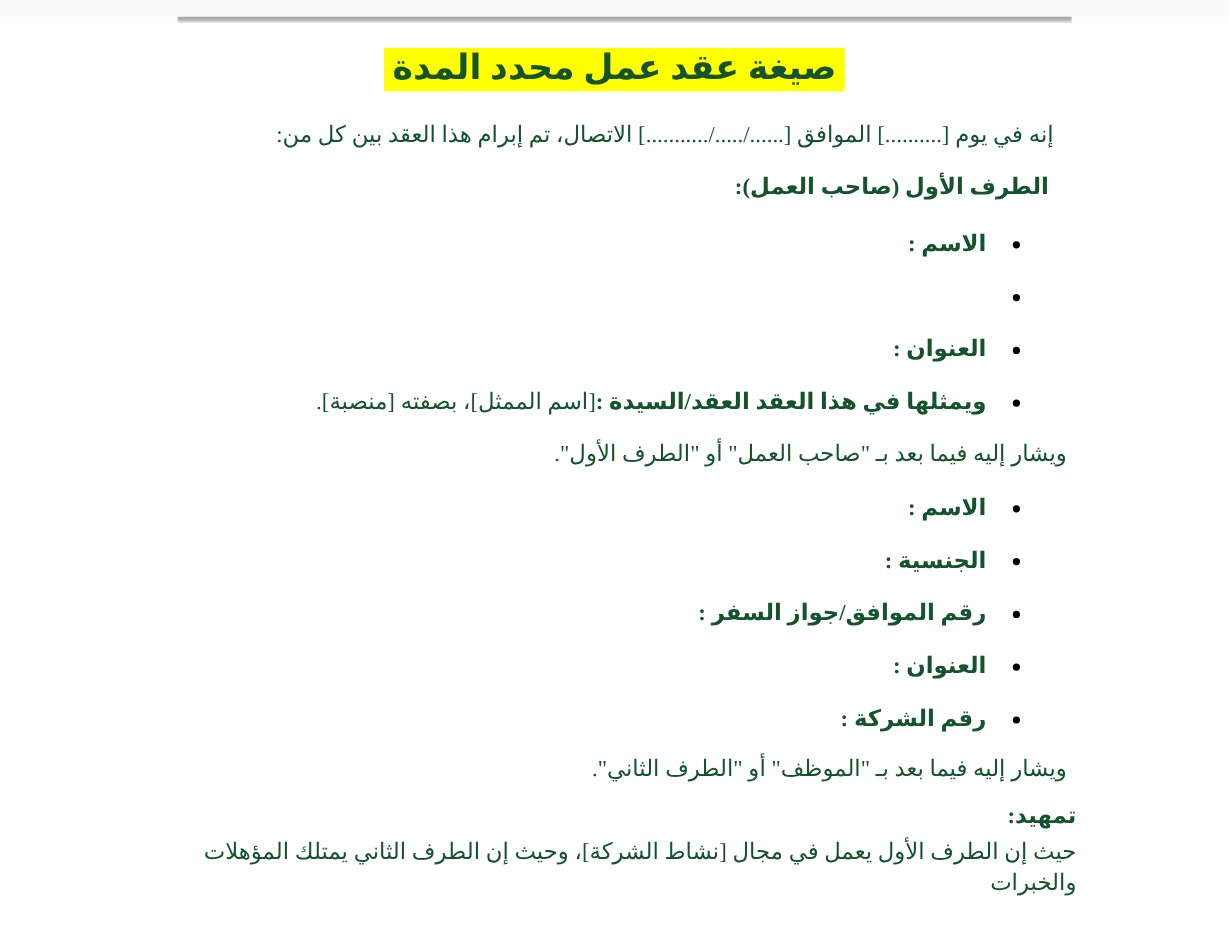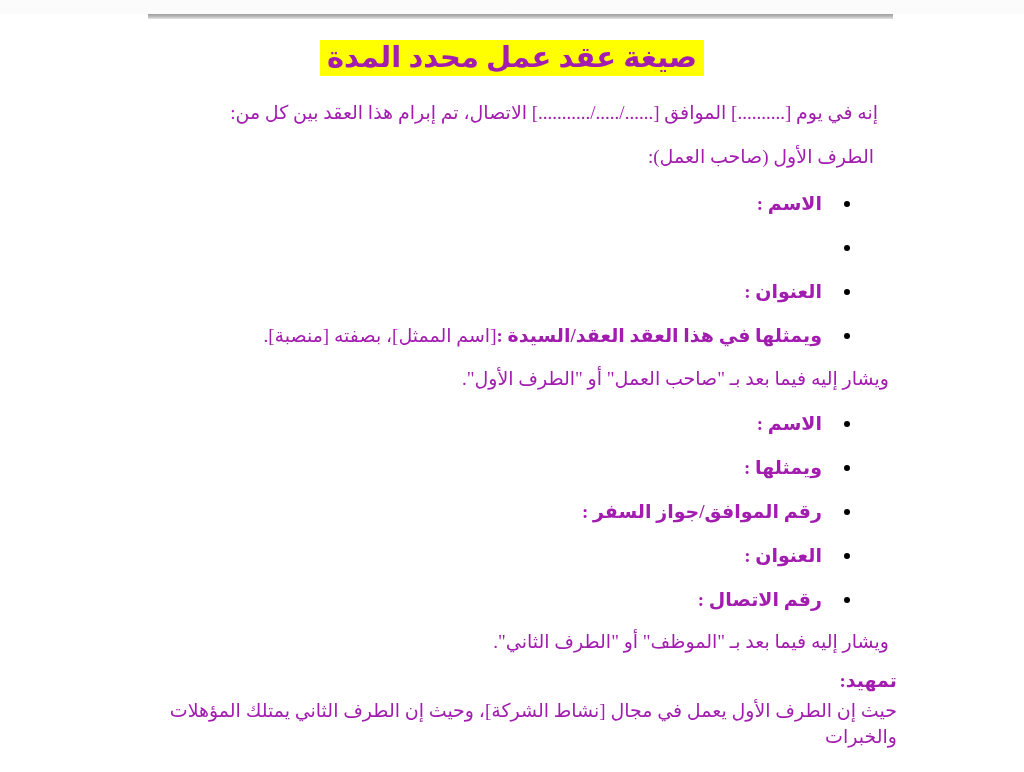--- a/index.html
+++ b/index.html
@@ -7,21 +7,21 @@
     padding: 0;
     background: #ffffff;
   }
   .canvas {
     position: relative;
     width: 1024px;
     height: 772px;
     background: #ffffff;
     overflow: hidden;
     font-family: "Liberation Serif", "DejaVu Serif", "DejaVu Sans", serif;
-    color: #a21caf;
+    color: #14532d;
   }
   .top-strip {
     position: absolute;
     top: 0; left: 0;
     width: 1024px; height: 14px;
     background: #fbfbfb;
   }
   .page-top-edge {
     position: absolute;
     top: 14px; left: 148px;
@@ -44,21 +44,21 @@
     font-size: 29px;
     line-height: 38px;
     font-weight: bold;
   }
   .hl {
     background: #ffff00;
     padding: 1px 7px 3px 7px;
   }
   p { margin: 0; }
   .intro    { margin: 24px 19px 0 0; }
-  .h-party  { margin: 18px 23px 0 0; font-weight: normal; }
+  .h-party  { margin: 18px 23px 0 0; font-weight: bold; }
   .h-party2 { margin: 16px 23px 0 0; font-weight: bold; }
   ul.blist {
     margin: 21px 0 0 0;
     padding: 0;
     list-style: none;
   }
   ul.blist2 { margin-top: 19px; }
   ul.blist li {
     position: relative;
     padding-right: 75px;
@@ -119,33 +119,33 @@
     <p class="ref">ويشار إليه فيما بعد بـ "صاحب العمل" أو "الطرف الأول".</p>
 
 
     <ul class="blist blist2">
       <li>
         <span class="dot"></span>
         <span>الاسم :</span>
       </li>
       <li>
         <span class="dot"></span>
-        <span>ويمثلها :</span>
+        <span>الجنسية :</span>
       </li>
       <li>
         <span class="dot"></span>
         <span>رقم الموافق/جواز السفر :</span>
       </li>
       <li>
         <span class="dot"></span>
         <span>العنوان :</span>
       </li>
       <li>
         <span class="dot"></span>
-        <span>رقم الاتصال :</span>
+        <span>رقم الشركة :</span>
       </li>
     </ul>
 
     <p class="ref ref2">ويشار إليه فيما بعد بـ "الموظف" أو "الطرف الثاني".</p>
 
     <p class="tamheed">تمهيد:</p>
 
     <p class="final">حيث إن الطرف الأول يعمل في مجال [نشاط الشركة]، وحيث إن الطرف الثاني يمتلك المؤهلات والخبرات</p>
 
   </div>

